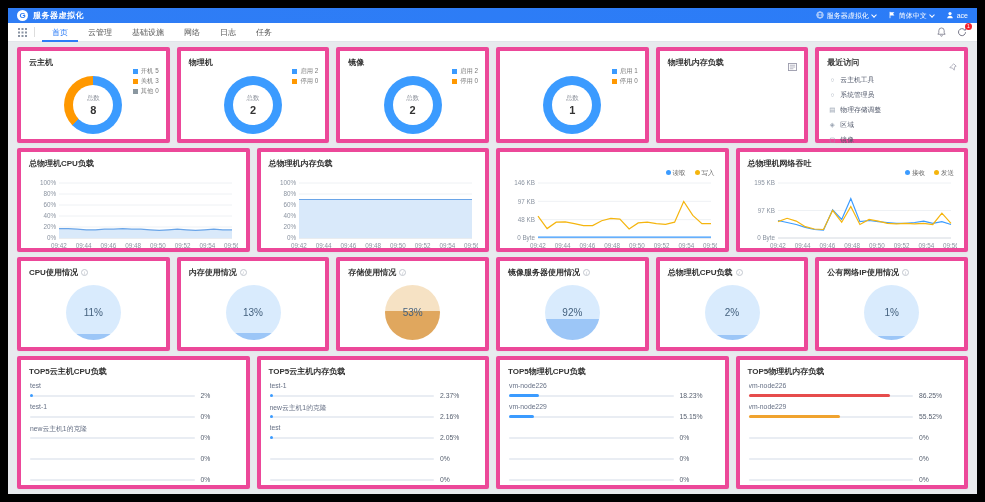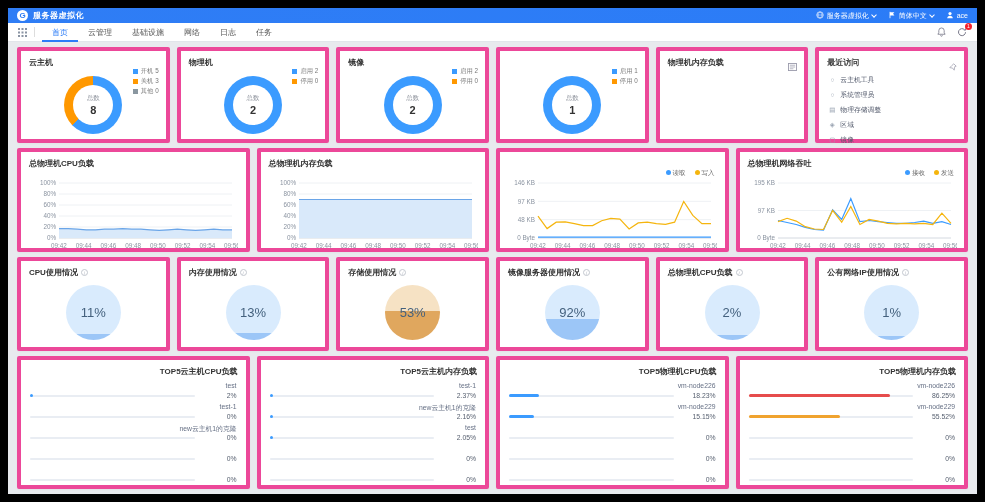--- a/index.html
+++ b/index.html
@@ -22,21 +22,21 @@
   .mitem.active { color:#2b7cf7; font-weight:normal; box-shadow:inset 0 -2px 0 #2b7cf7; }
   .mb-right { margin-left:auto; display:flex; gap:11px; align-items:center; }
   .mb-icbtn { position:relative; cursor:pointer; display:flex; }
   .badge { position:absolute; top:-4px; right:-5px; min-width:7px; height:7px; background:#f5222d; color:#fff; border-radius:4px; font-size:5px; line-height:7px; text-align:center; padding:0 1px; }
 
   
   .content { padding:5px 9px; display:flex; flex-direction:column; gap:5px; }
   .row { display:flex; gap:7px; }
   .card { background:#fff; border:4px solid #ec4899; border-radius:2px; flex:1; position:relative; box-shadow:0 1px 2px rgba(0,0,0,.03); }
   .card-title { font-size:8px; font-weight:bold; color:#333; padding:6px 8px 2px; white-space:nowrap; overflow:hidden; }
-  .row1 .card { height:96px; } .row2 .card { height:104px; } .row3 .card { height:94px; } .row4 .card { height:133px;text-align:right; }
+  .row1 .card { height:96px; } .row2 .card { height:104px; } .row3 .card { height:94px; } .row4 .card { height:133px; }
   .corner-ic { position:absolute; top:6px; right:7px; }
 
   
   .legend { position:absolute; right:7px; top:16px; display:flex; flex-direction:column; gap:1px; }
   .leg-item { display:flex; align-items:center; gap:3px; font-size:6.3px; color:#777; }
   .leg-sq { width:5px; height:5px; flex:none; }
   .donut { position:absolute; top:25px; left:50%; transform:translateX(-50%); width:58px; height:58px; border-radius:50%; }
   .donut::after { content:""; position:absolute; inset:9px; background:#fff; border-radius:50%; }
   .donut-center { position:absolute; inset:0; display:flex; flex-direction:column; align-items:center; justify-content:center; z-index:1; }
   .dc-label { font-size:6.4px; color:#8a8f99; }
@@ -47,21 +47,21 @@
   .recent-item { display:flex; align-items:center; gap:4px; font-size:6.8px; color:#51586a; padding:2.6px 9px; cursor:pointer; }
   .recent-item .ric { color:#9aa4b2; font-size:6.5px; width:8px; text-align:center; }
 
   
   .chart-legend { position:absolute; top:17px; right:10px; display:flex; gap:9px; font-size:6.5px; color:#666; align-items:center; }
   .cl-dot { width:5px; height:5px; border-radius:50%; display:inline-block; margin-right:2px; }
   .chart-wrap { position:absolute; left:5px; top:27px; }
 
   
   .ginfo { display:inline-block; width:7px; height:7px; border:1px solid #c3c8cf; border-radius:50%; color:#b6bcc5; font-size:5px; line-height:6px; text-align:center; margin-left:3px; font-weight:normal; font-style:italic; }
-  .gauge { margin:5px auto 0; width:55px; height:55px; border-radius:50%; display:flex; align-items:center; justify-content:center; font-size:13px; color:#44617e; }
+  .gauge { margin:5px auto 0; width:55px; height:55px; border-radius:50%; display:flex; align-items:center; justify-content:center; font-size:10px; color:#44617e; }
 
   
   .t5row { padding:3px 9px 0; }
   .t5label { font-size:6.8px; color:#667085; height:9px; white-space:nowrap; overflow:hidden; }
   .t5barline { display:flex; align-items:center; gap:6px; height:9px; }
   .t5track { position:relative; flex:1; height:2px; background:#e9edf3; border-radius:2px; }
   .t5bar { position:absolute; left:0; top:-0.5px; height:3px; border-radius:2px; }
   .t5val { font-size:6.8px; color:#555e6e; width:36px; flex:none; }
 </style>
 </head>

